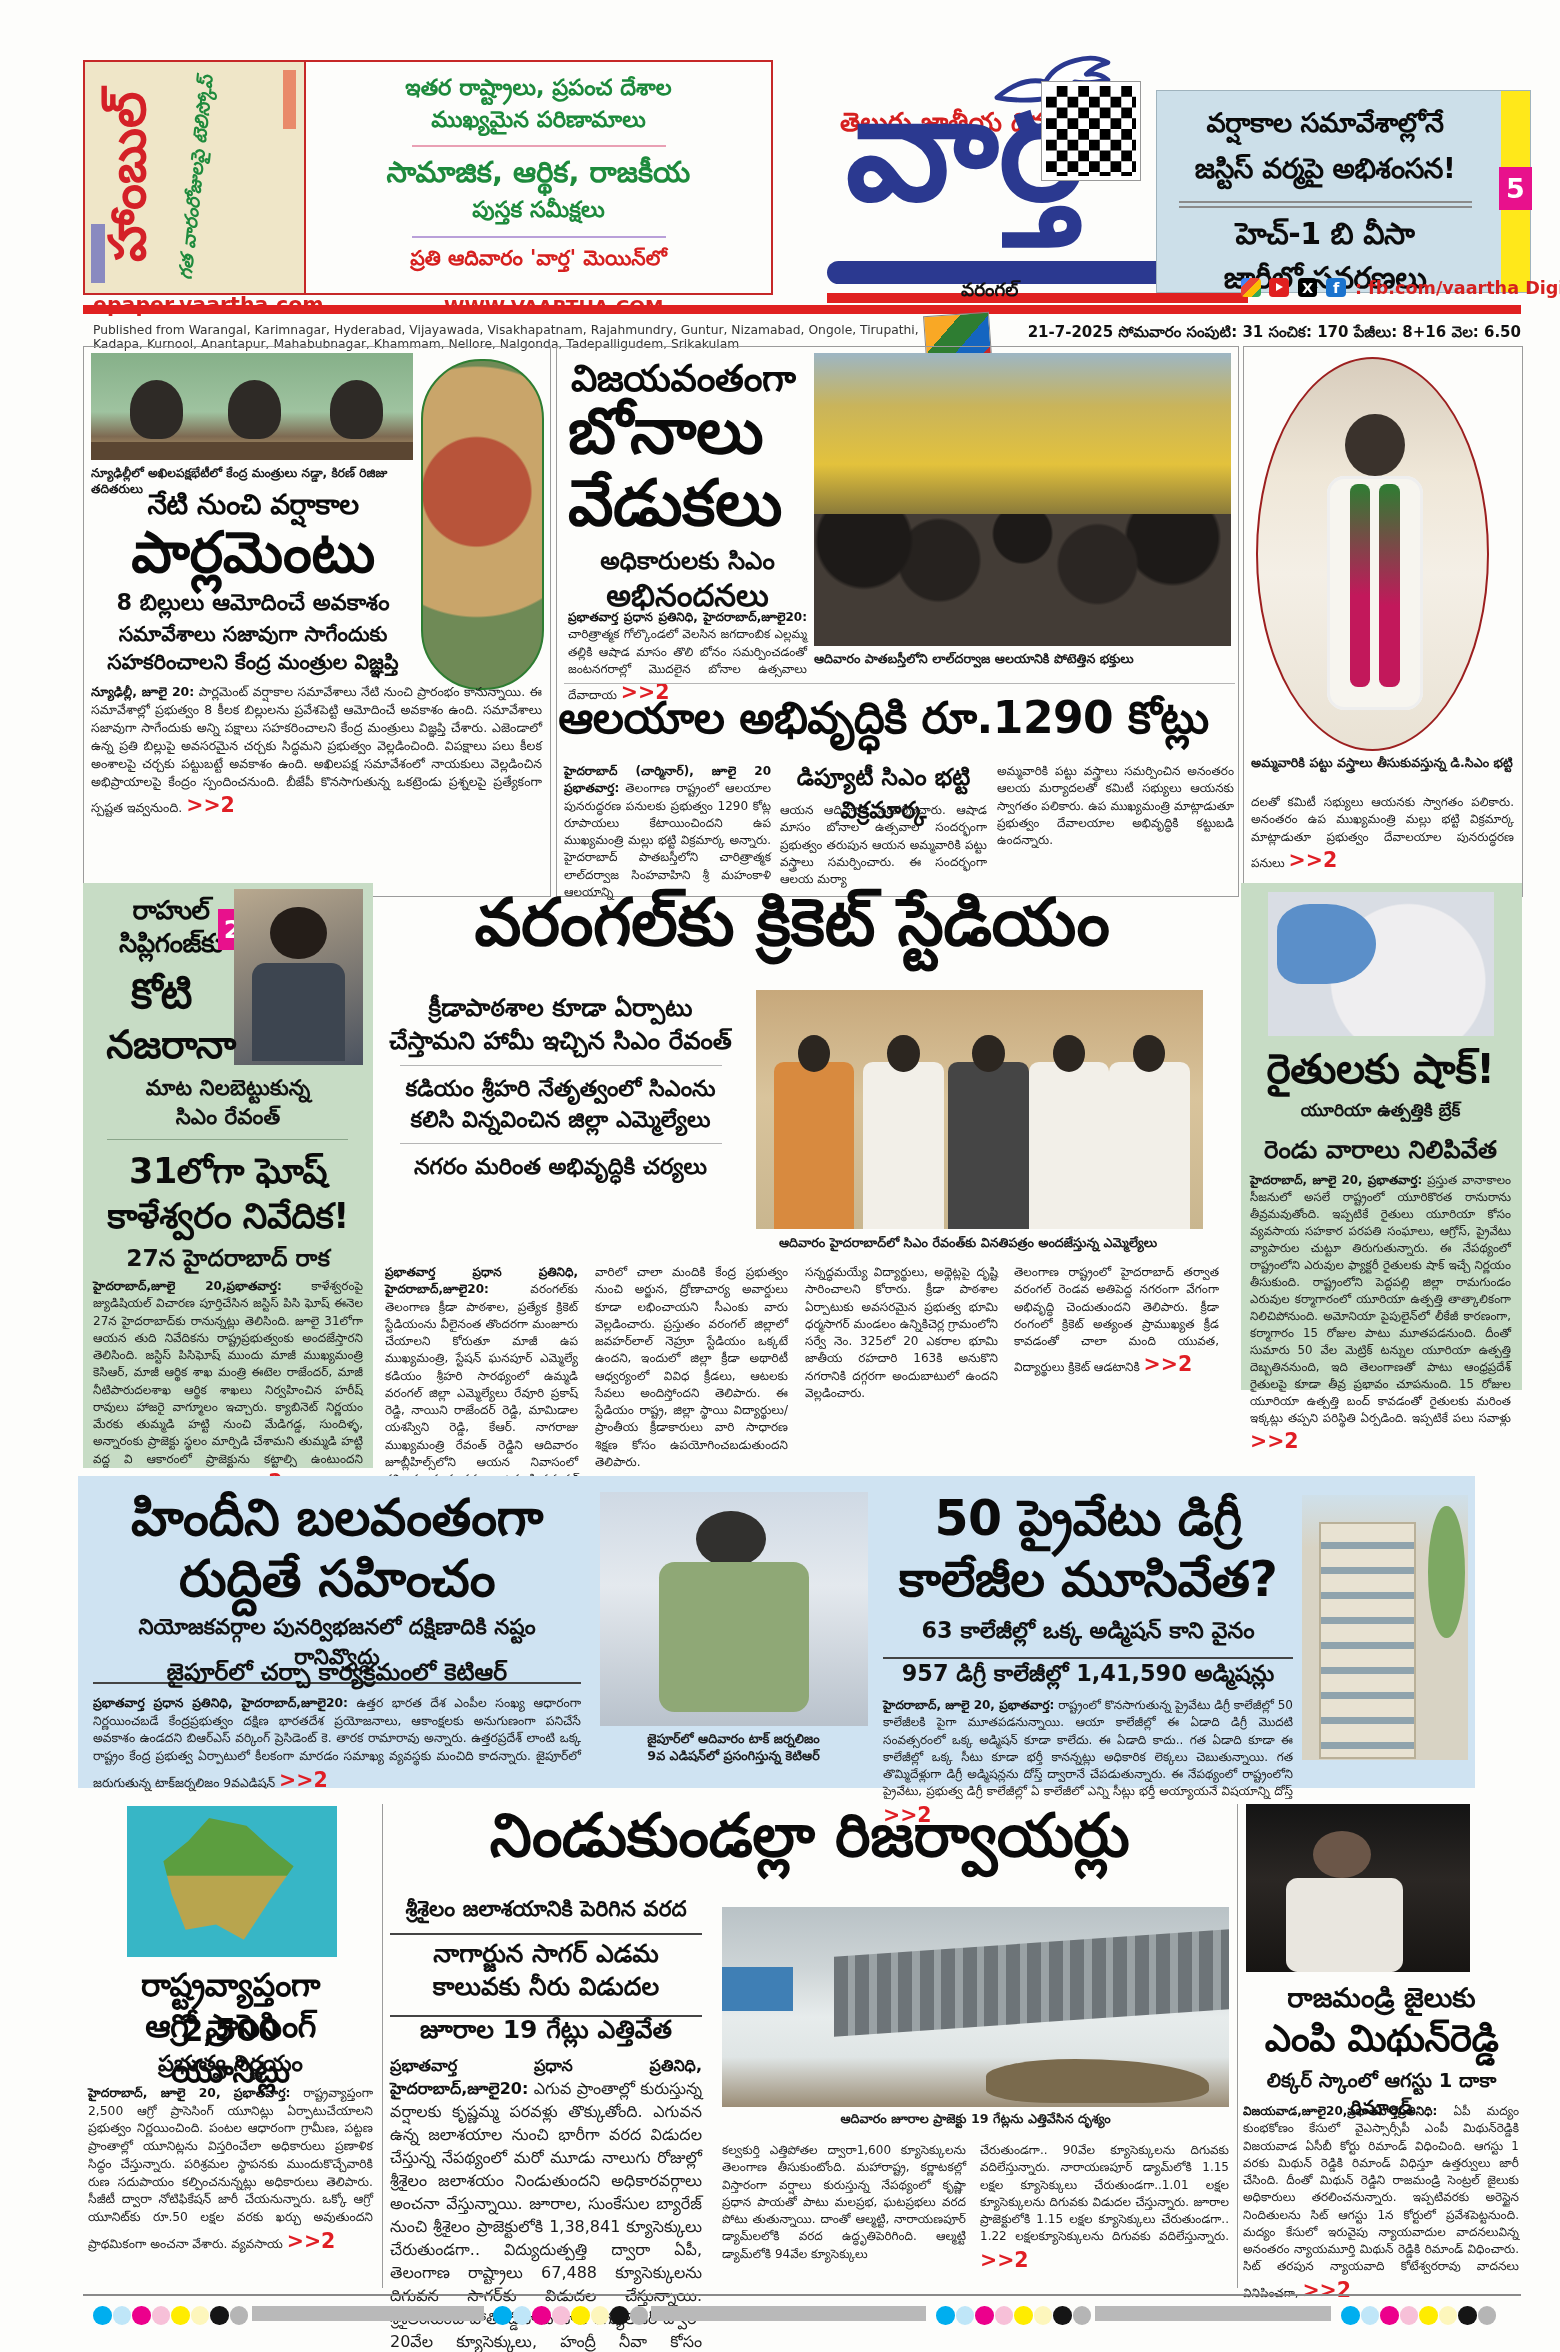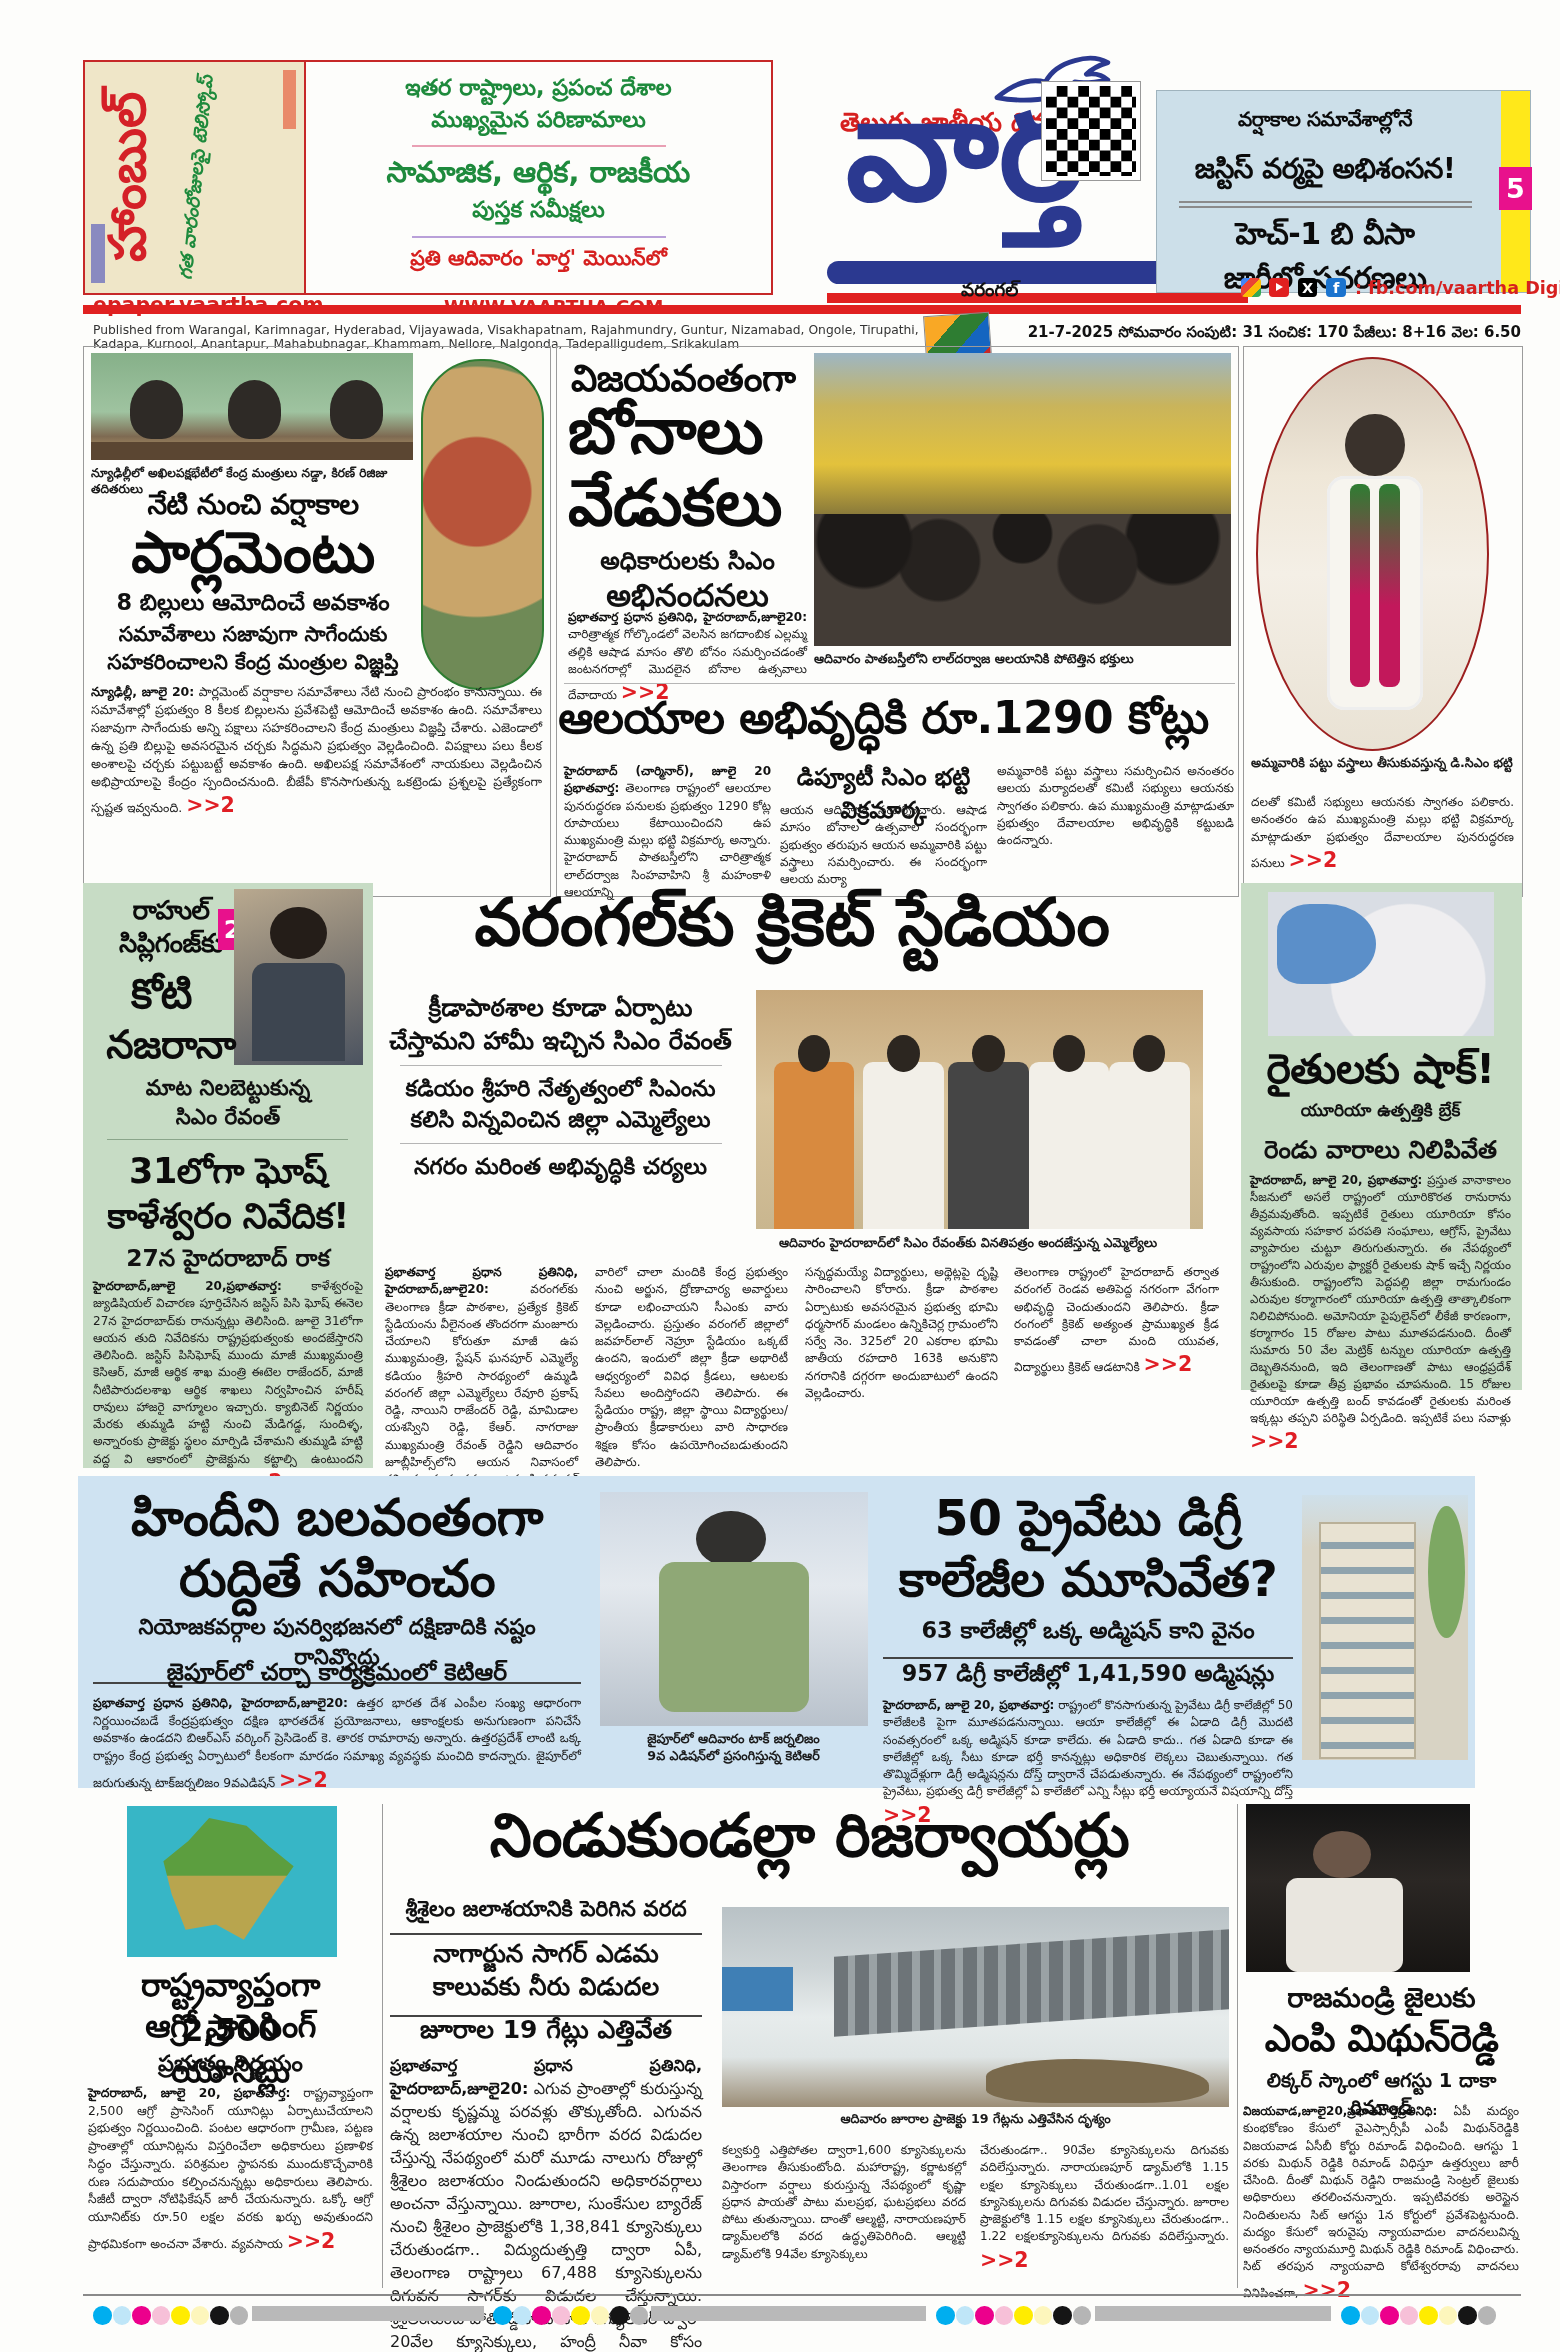--- a/index.html
+++ b/index.html
@@ -100,22 +100,22 @@
 </svg>
 <div class="x" style="left:827px;top:261px;width:410px;height:23.4px;background:#2b3990;border-radius:11.7px"></div>
 <div class="x" style="left:827px;top:293px;width:421px;height:9.8px;background:#e02020"></div>
 
 <div class="x qr" style="left:1042px;top:82px;width:90px;height:90px;border:4.9px solid #fff;box-shadow:0 0 0 1px #999"></div>
 
 <div class="x" style="left:1156px;top:90px;width:373px;height:201px;background:#ccdfe9;border:1px solid #9fb3bd">
   <div style="position:absolute;right:0;top:0;width:29px;height:100%;background:#ffe81a"></div>
   <div class="badge-pink" style="position:absolute;right:-2px;top:76px;width:33px;height:43px;font-size:27px">5</div>
   <div style="position:absolute;left:0;top:15.6px;width:336px;text-align:center">
-    <div class="hl" style="font-size:20px">వర్షాకాల సమావేశాల్లోనే</div>
-    <div class="hl" style="font-size:28px;margin-top:16px">జస్టిస్ వర్మపై అభిశంసన!</div>
+    <div class="hl" style="font-size:27px">వర్షాకాల సమావేశాల్లోనే</div>
+    <div class="hl" style="font-size:28px;margin-top:7px">జస్టిస్ వర్మపై అభిశంసన!</div>
     <div class="dbl" style="width:293px;margin:9.8px auto 7.8px"></div>
     <div class="hl" style="font-size:30px">హెచ్-1 బి వీసా</div>
     <div class="hl" style="font-size:30px;margin-top:2px">జారీలో సవరణలు</div>
   </div>
 </div>
 
 <div class="x bd" style="left:961px;top:279px;font-size:18.5px">వరంగల్</div>
 
 <div class="x" style="left:1241px;top:277px;white-space:nowrap">
   <span class="sicon" style="background:linear-gradient(135deg,#4285f4 25%,#ea4335 25% 50%,#fbbc05 50% 75%,#34a853 75%)"></span>

